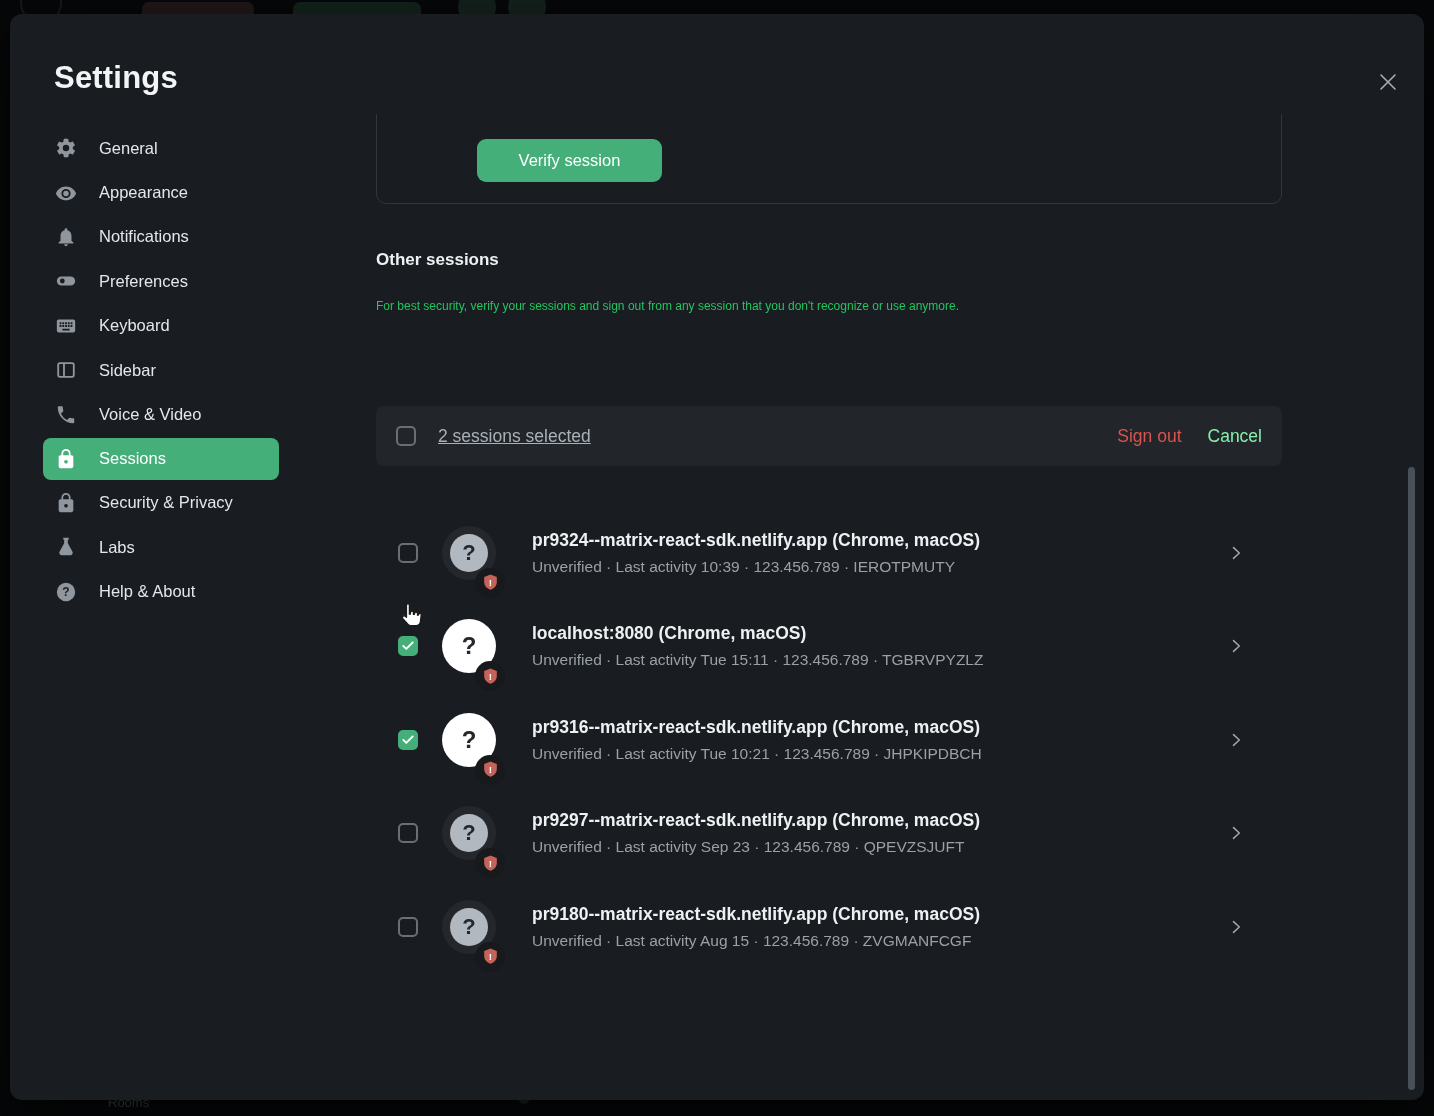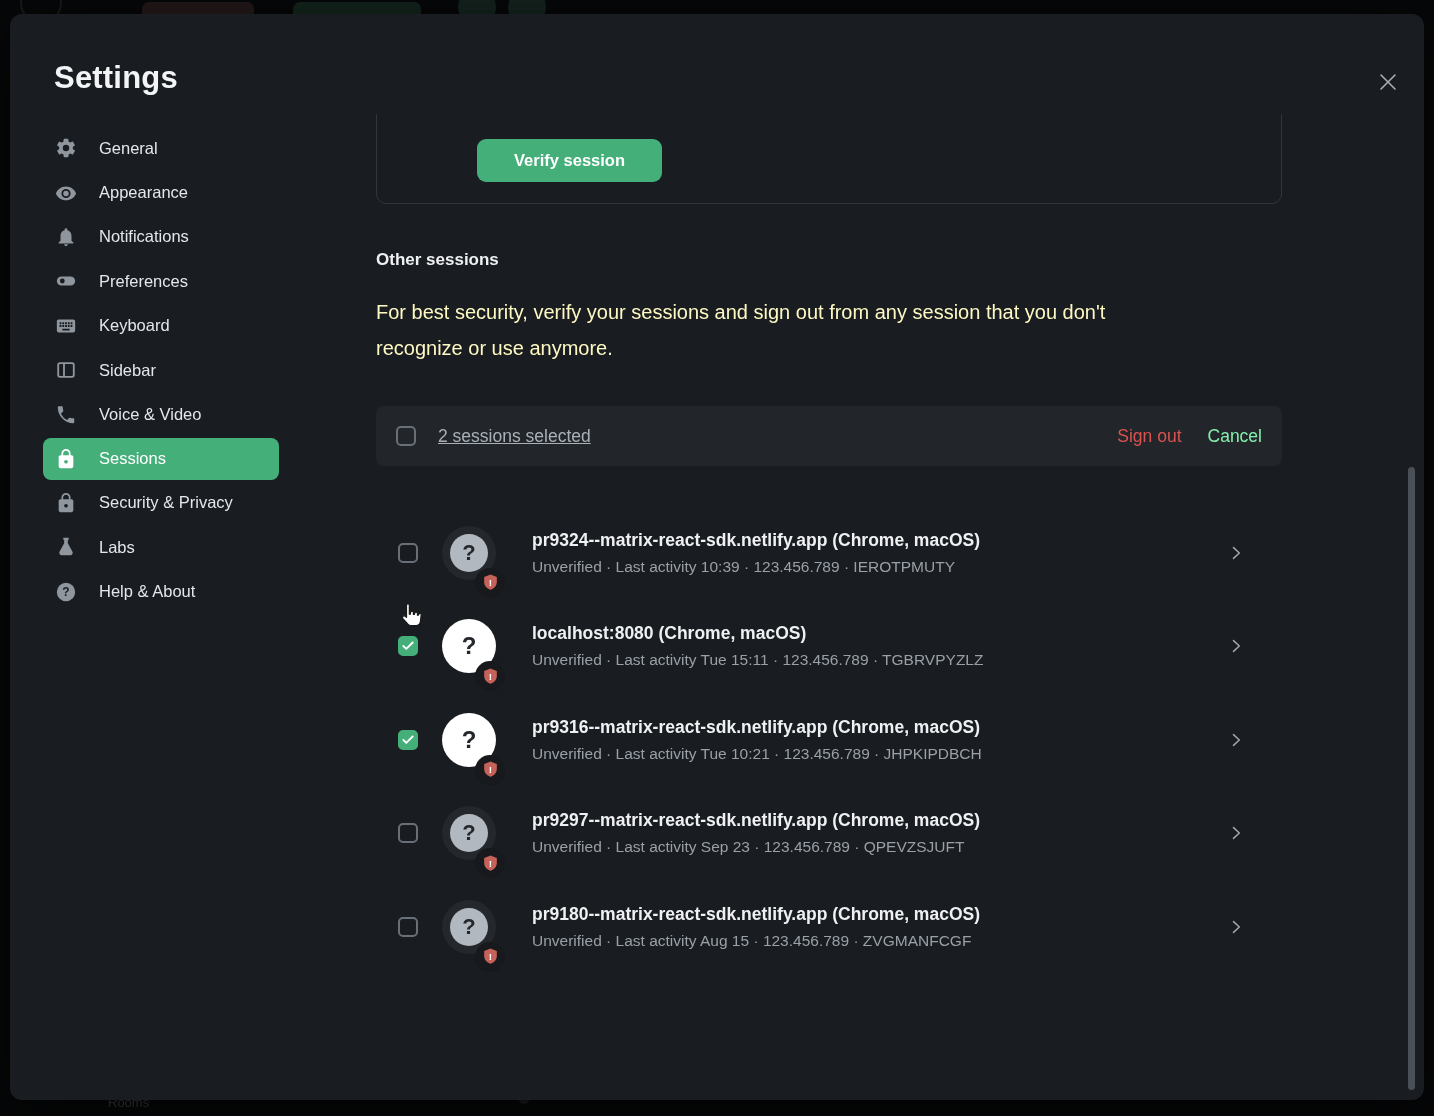--- a/index.html
+++ b/index.html
@@ -34,24 +34,24 @@
   .nav-item.selected .nav-icon { color:#fff; }
 
   
   .content { position:absolute; left:366px; top:0; width:906px; height:1086px; }
 
   .card-clip { position:absolute; left:0; top:100px; width:906px; height:90px; overflow:hidden; }
   .session-card { position:absolute; left:0; top:-30px; width:906px; height:120px;
                   border:1px solid #31363c; border-radius:10px; }
   .verify-btn { position:absolute; left:100px; top:54px; width:185px; height:43px;
                 background:var(--accent,#45af7a); color:#fff; border:none; border-radius:9px;
-                font-size:16.5px; font-weight:bold; font-family:inherit; cursor:pointer; }
+                font-size:16.5px; font-weight:normal; font-family:inherit; cursor:pointer; }
 
   .other-heading { position:absolute; left:0; top:236px; font-size:17px; font-weight:bold; color:#eef0f2; }
-  .other-desc { position:absolute; left:0; top:280px; width:760px; font-size:20px; line-height:36px; color:#fef9c3; }
+  .other-desc { position:absolute; left:0; top:280px; width:760px; font-size:12px; line-height:25px; color:#22c55e; }
 
   .selbar { position:absolute; left:0; top:392px; width:906px; height:60px; background:var(--bar-bg,#22262b);
             border-radius:8px; display:flex; align-items:center; padding:0 20px; }
   .selbar-label { margin-left:22px; font-size:17.5px; color:#a9b0b7;text-decoration:underline; }
   .signout-btn { margin-left:auto; font-size:17.5px; font-weight:500; color:var(--danger,#d9534f); cursor:pointer; }
   .cancel-btn { margin-left:26px; font-size:17.5px; font-weight:500; color:#86efac; cursor:pointer; }
 
   .checkbox { width:20px; height:20px; border:2px solid #696f77; border-radius:5px; background:transparent;
               flex:0 0 auto; display:flex; align-items:center; justify-content:center; cursor:pointer; }
   .checkbox.checked { background:var(--accent,#45af7a); border-color:var(--accent,#45af7a); }

